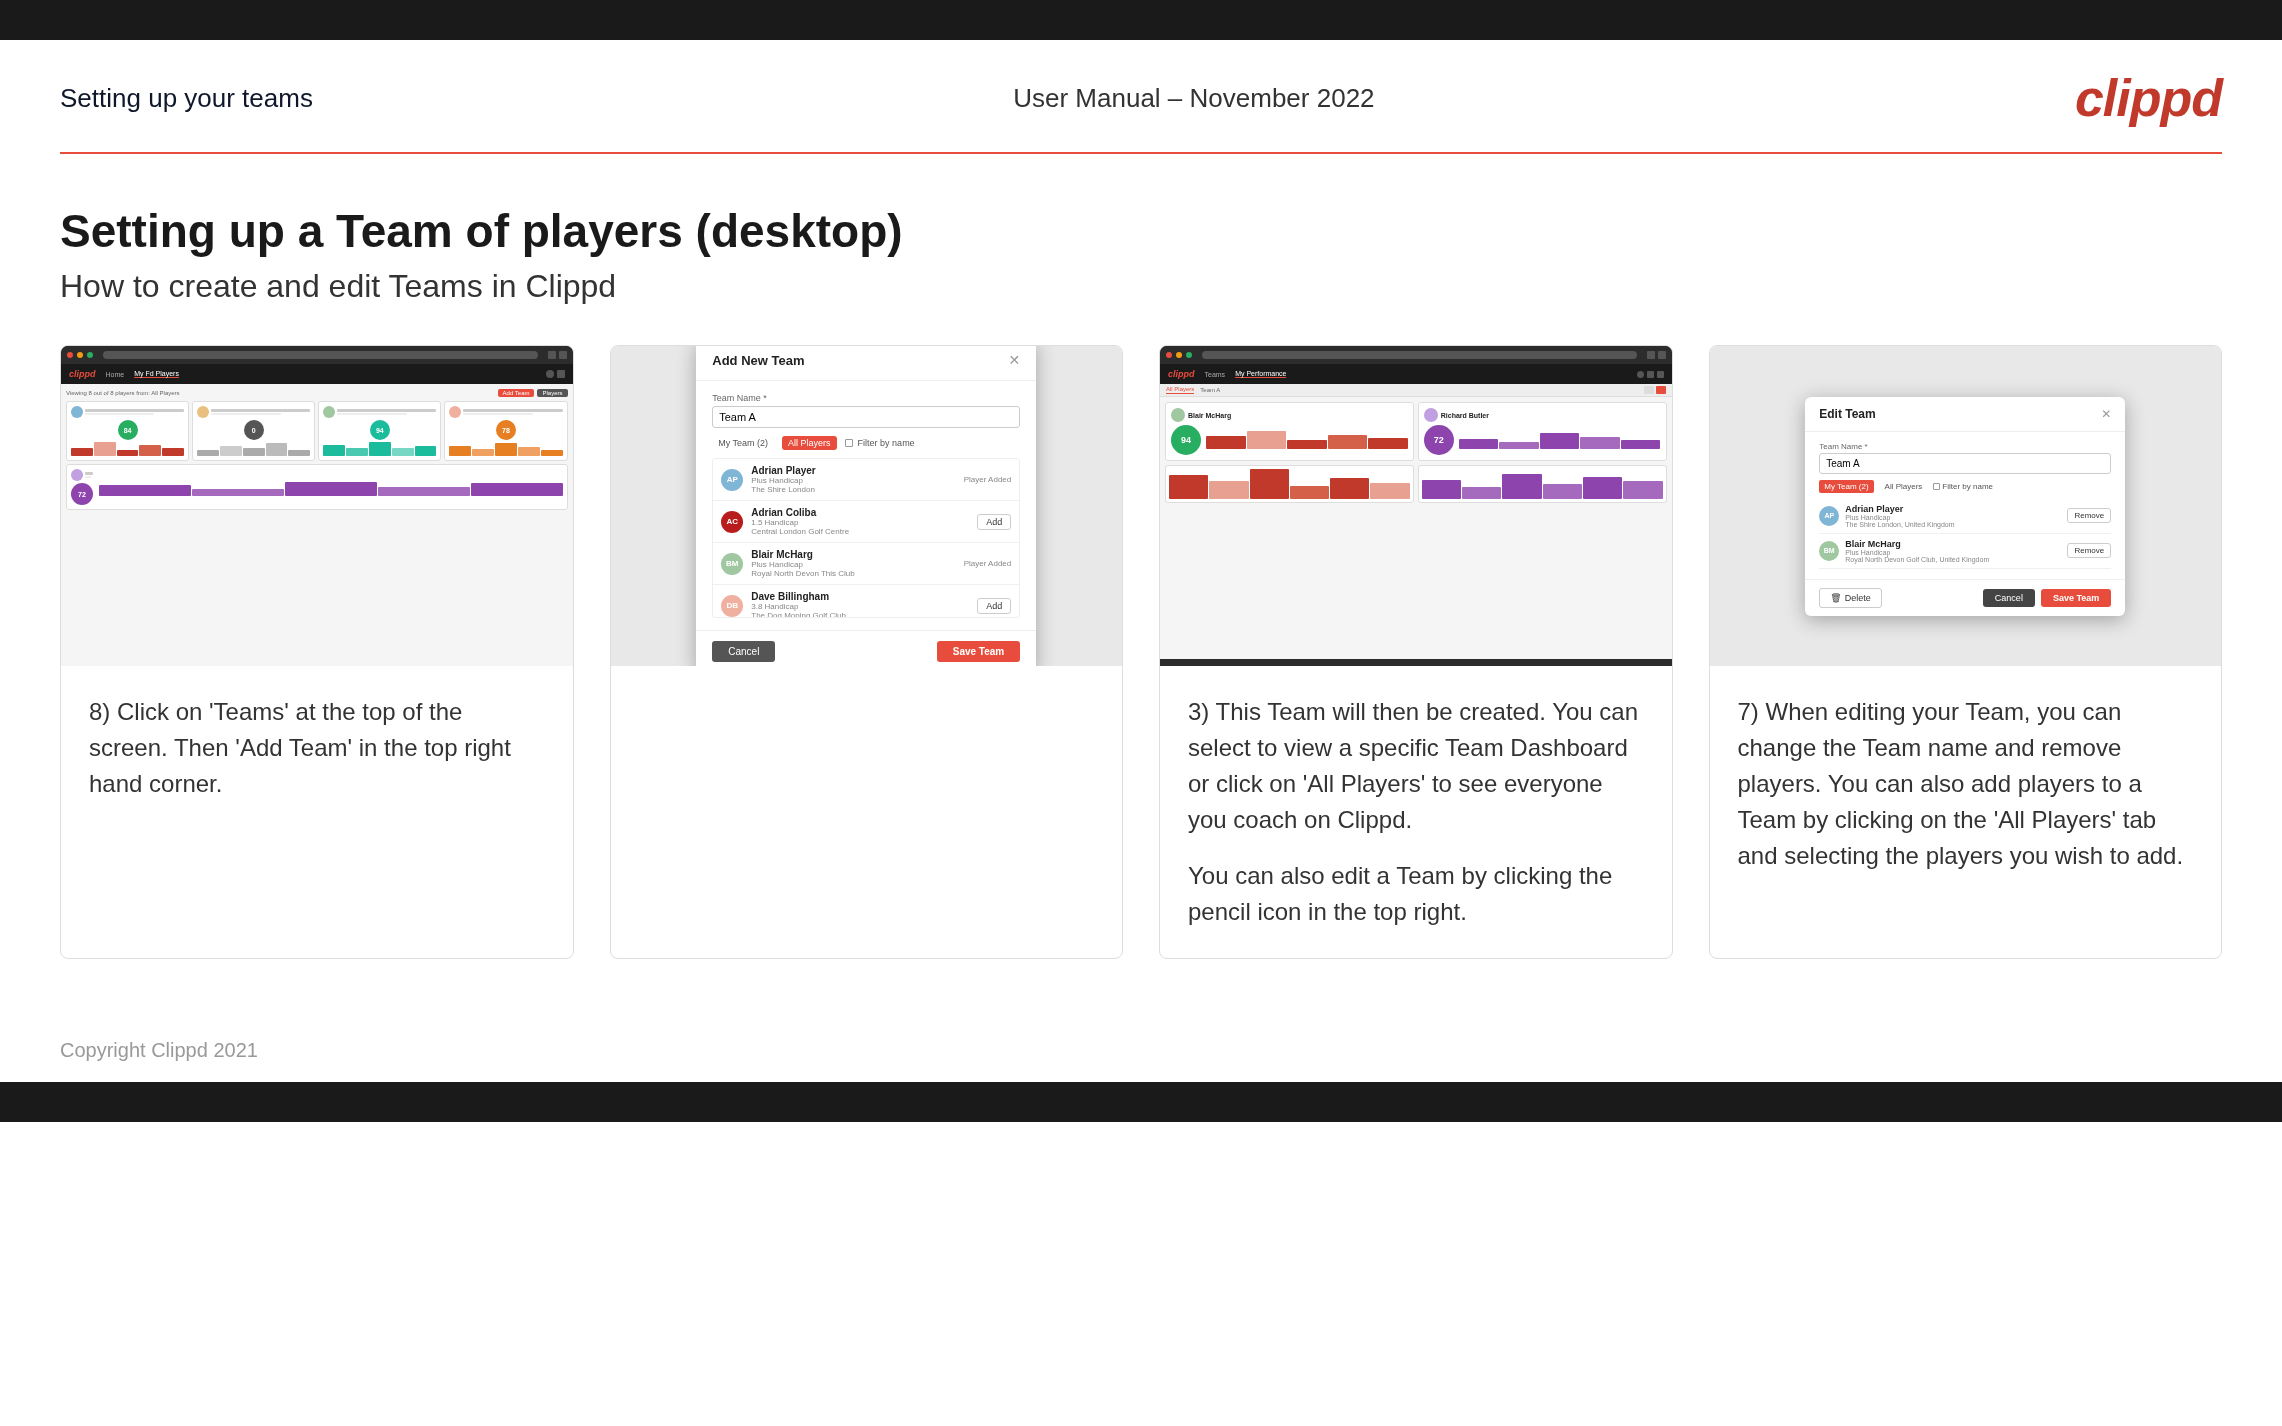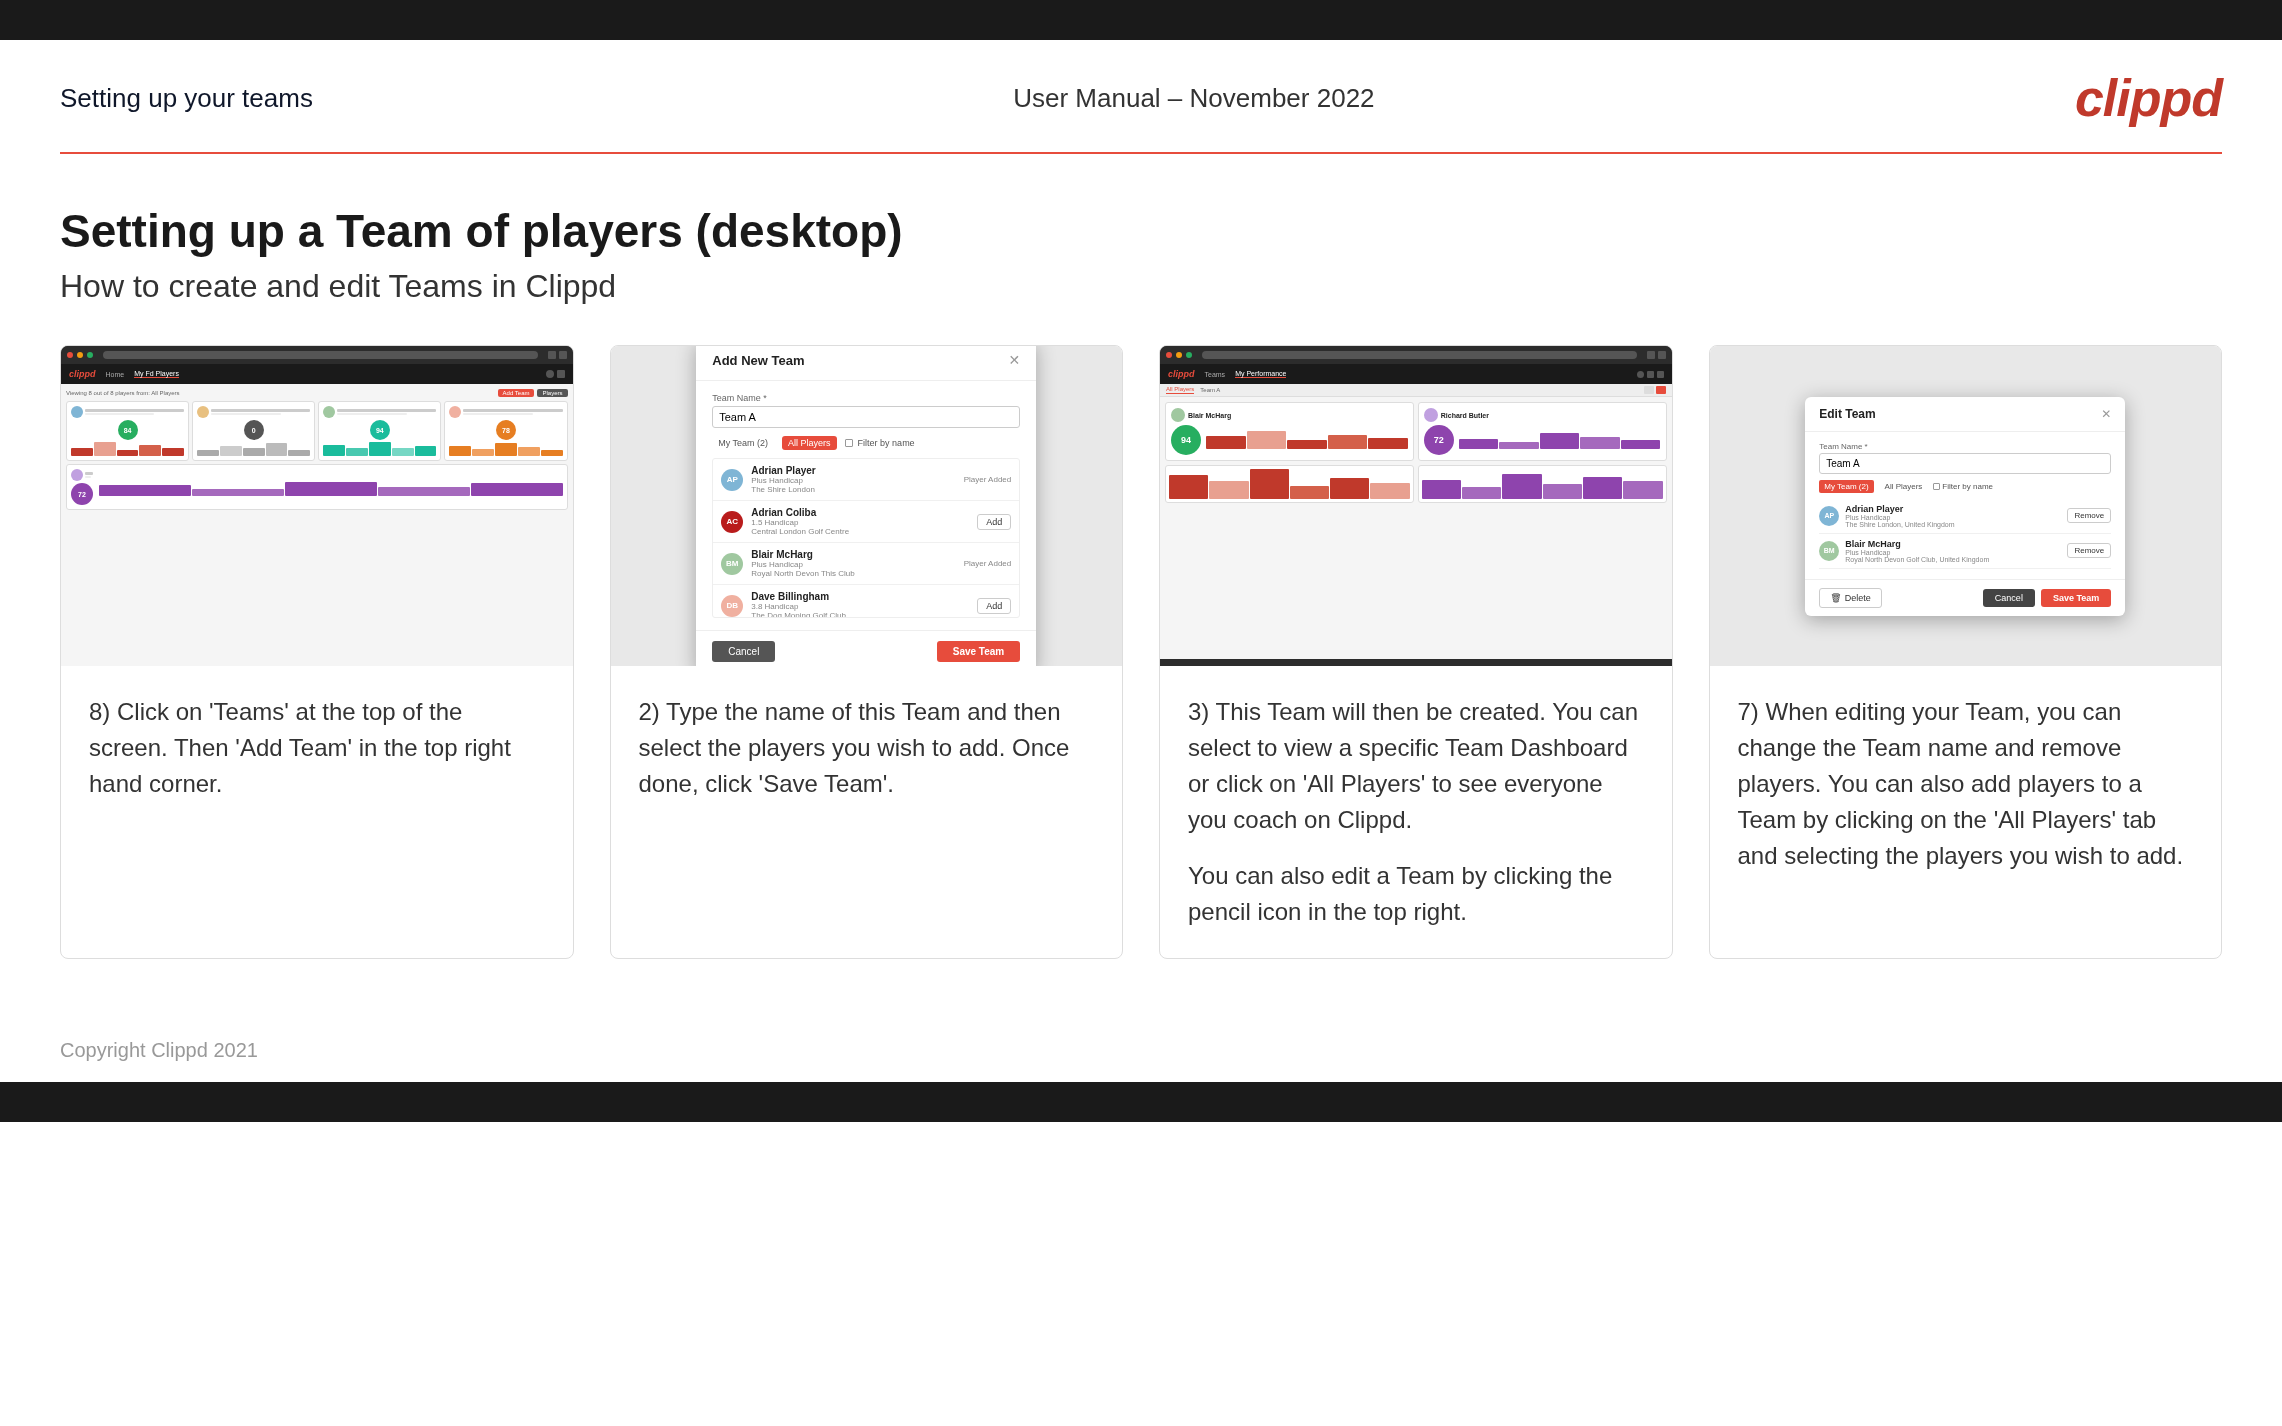--- a/index.html
+++ b/index.html
@@ -531,23 +531,20 @@
               <button class="add-btn-small">Add</button>
             </div>
           </div>
         </div>
         <div class="modal-footer">
           <button class="btn-cancel-modal">Cancel</button>
           <button class="btn-save-modal">Save Team</button>
         </div>
       </div>
     </div>
-    <div class="card-text">
-      <p>2) Type the name of this Team and then select the players you wish to add.  Once done, click 'Save Team'.</p>
-    </div>
   </div>
 
   <div class="card">
     <div class="screenshot-area">
       <div style="width:100%;height:100%;background:#2c2c2c;">
         <div class="mini-nav">
           <span class="mini-dot r"></span>
           <span class="mini-dot y"></span>
           <span class="mini-dot g"></span>
           <div class="mini-search"></div>

